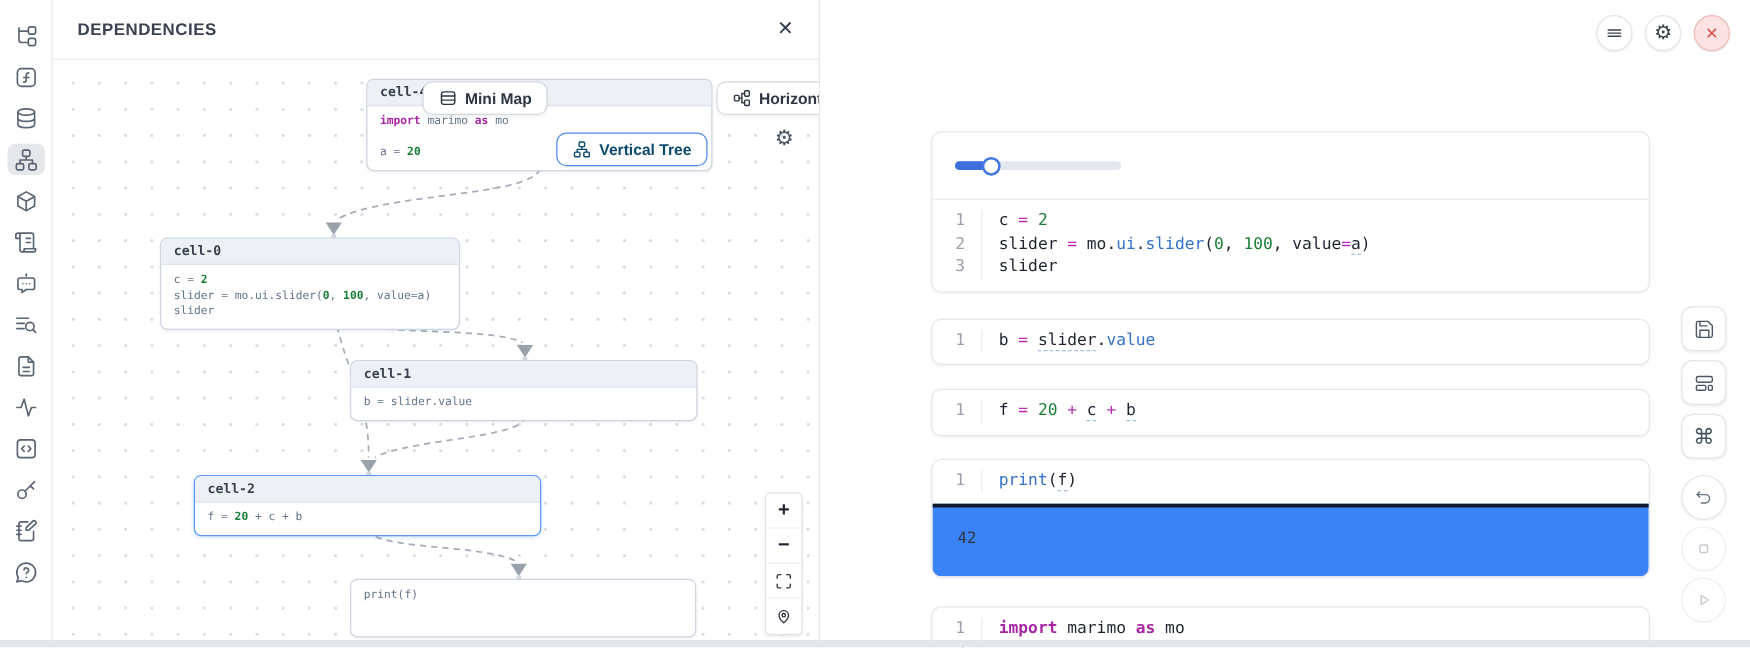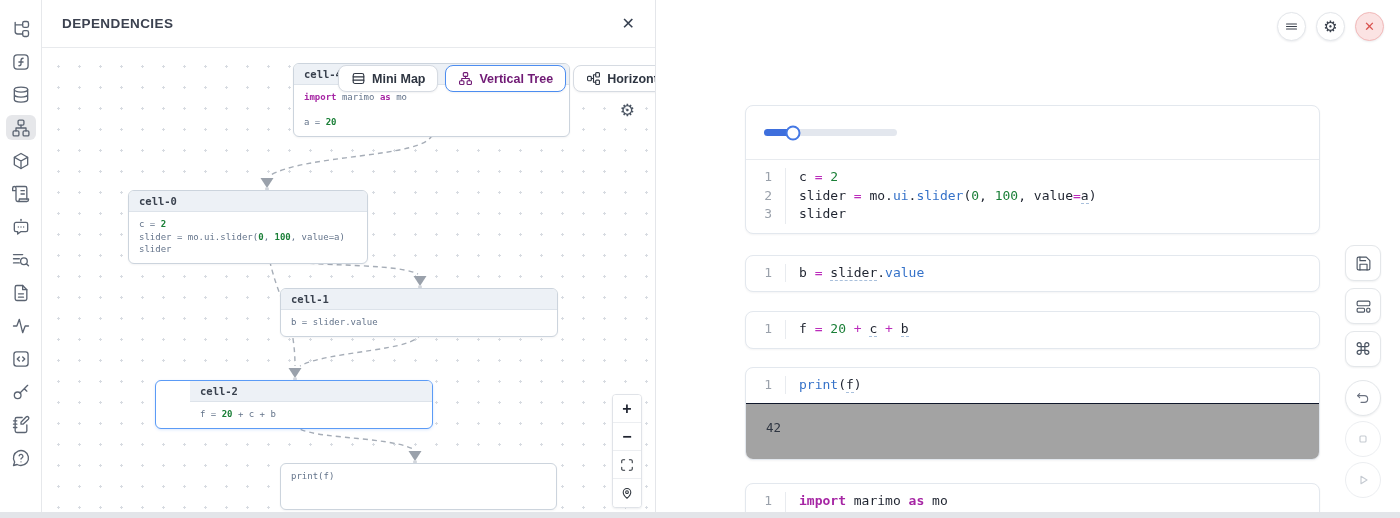--- a/index.html
+++ b/index.html
@@ -29,32 +29,32 @@
     background-image:radial-gradient(circle, #d7dbe1 1px, transparent 1.3px);
     background-size:21px 21px; background-position:6px 8px; }
   .edges { position:absolute; left:0; top:0; width:613px; height:470px; }
 
   .gnode { position:absolute; background:#fff; border:1px solid #ccd4dd; border-radius:6px;
     overflow:hidden; box-shadow:0 1px 2px rgba(30,41,59,.05); cursor:pointer; }
   .gnode-h { background:#edf1f6; border-bottom:1px solid #dde3ea; padding:4px 10px;
     font-size:10.5px; font-weight:bold; color:#39414e; font-family:"DejaVu Sans Mono", monospace; }
   .gnode-b { padding:6px 10px 7px; font-family:"DejaVu Sans Mono", monospace; font-size:9px;
     line-height:12.5px; color:#64748b; white-space:pre; }
-  .gnode.selected { border:1.5px solid #5b9bf6; box-shadow:0 1px 3px rgba(59,130,246,.18);padding-left:34px; }
+  .gnode.selected { border:1.5px solid #5b9bf6; box-shadow:0 1px 3px rgba(59,130,246,.18); }
   .gnode .tk-t, .gnode .tk-v { color:#64748b; }
   .gnode .tk-kw { color:#a626a4; font-weight:bold; }
   .gnode .tk-num { color:#1a7f37; font-weight:bold; }
 
   .view-toolbar { position:absolute; left:296px; top:17px; display:flex; gap:7px; }
   .vm-btn { height:27px; display:flex; align-items:center; gap:6px; padding:0 12px;
     background:#fff; border:1px solid #d6dbe2; border-radius:8px; font-size:12.5px;
     color:#2f3642; font-weight:bold; box-shadow:0 1px 2px rgba(30,41,59,.06); cursor:pointer; white-space:nowrap; }
   .vm-btn svg { width:15px; height:15px; stroke:currentColor; fill:none; stroke-width:1.8;
     stroke-linecap:round; stroke-linejoin:round; }
-  .vm-btn.active { border:1.5px solid #4c8df0; color:#701a75; }
+  .vm-btn.active { border:1.5px solid #4c8df0; color:#0c4a6e;margin-top:41px; }
 
   .graph-gear { position:absolute; right:20px; top:52px; font-size:17px; color:#4b5563; cursor:pointer; }
   .dep-close, .graph-gear { user-select:none; }
 
   .zoom-ctrl { position:absolute; left:570px; top:346px; width:30px; background:#fff;
     border:1px solid #e0e3e8; border-radius:4px; box-shadow:0 1px 2px rgba(30,41,59,.08);
     display:flex; flex-direction:column; overflow:hidden; }
   .zc-btn { height:28px; display:flex; align-items:center; justify-content:center; cursor:pointer;
     color:#1f2430; font-size:16px; font-weight:bold; border-bottom:1px solid #eceef1; background:#fff; }
   .zc-btn:last-child { border-bottom:none; }
@@ -76,21 +76,21 @@
     padding-left:18px; }
   .sl-track { position:relative; width:133px; height:7px; background:#e3e7ee; border-radius:4px; }
   .sl-fill { position:absolute; left:0; top:0; height:7px; background:#3e6fdd; border-radius:4px; }
   .sl-thumb { position:absolute; top:50%; width:15px; height:15px; background:#fff;
     border:2px solid #4478e4; border-radius:50%; transform:translate(-50%,-50%); cursor:pointer; }
   .nbcode { padding:8px 0 9px; }
   .crow { display:flex; font-family:"DejaVu Sans Mono", monospace; font-size:13px; line-height:18.5px; }
   .ln { flex:0 0 40px; text-align:right; padding-right:13px; color:#9aa1ab;
     border-right:1px solid #e8ebef; }
   .cl { padding-left:13px; white-space:pre; color:#1f2430; }
-  .nbconsole { border-top:1px solid #0f172a; background:#a3a3a3; padding:16px 20px 24px;
+  .nbconsole { border-top:3px solid #0f172a; background:#3b82f6; padding:16px 20px 24px;
     font-family:"DejaVu Sans Mono", monospace; font-size:12.5px; color:#2f3642; }
 
   .tk-t, .tk-v { color:#1f2430; }
   .tk-kw { color:#a626a4; font-weight:bold; }
   .tk-num { color:#1a7f37; }
   .tk-op { color:#bb2cbb; }
   .tk-prop { color:#3572c9; }
   .tk-link { color:#1f2430; border-bottom:1.5px dashed #a9c0dc; }
 
   

